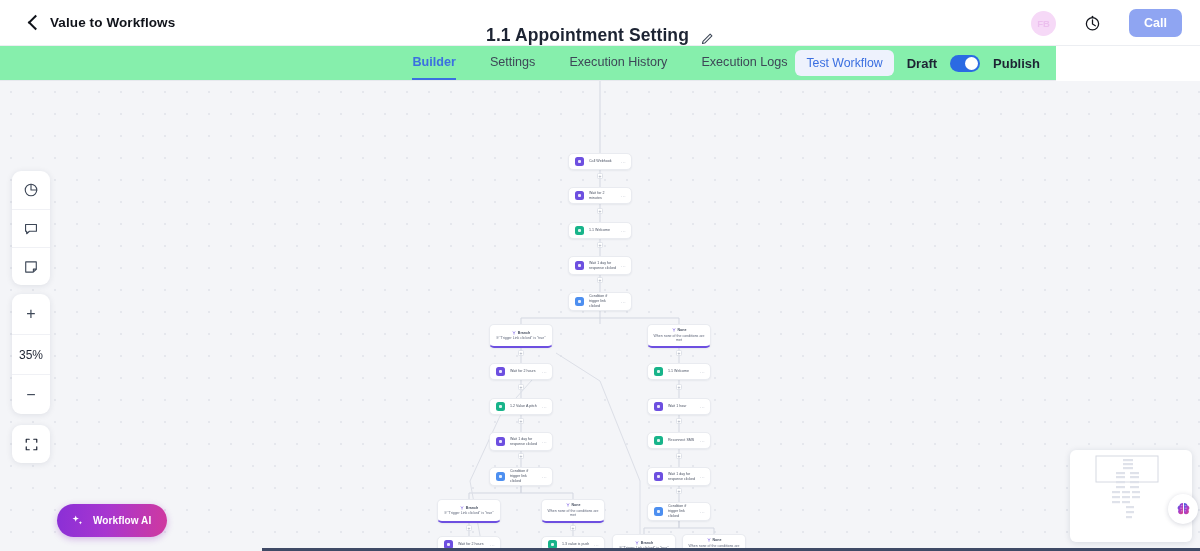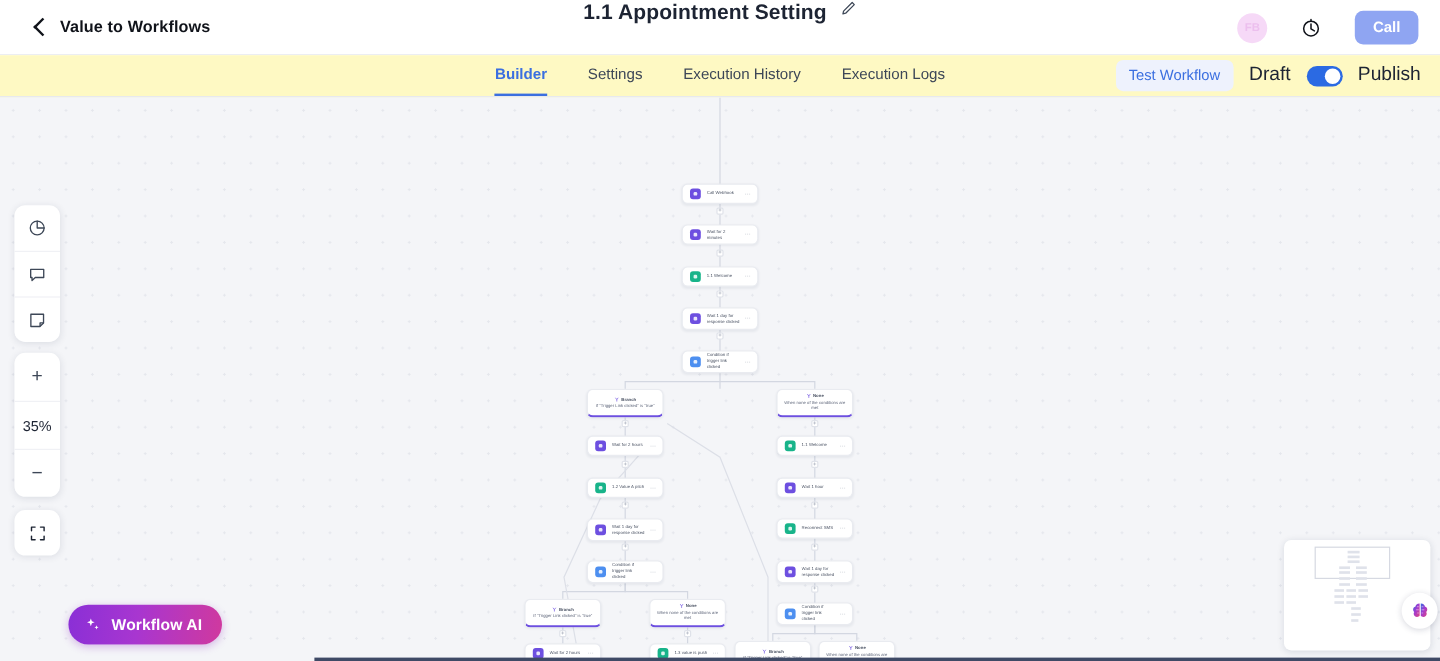--- a/index.html
+++ b/index.html
@@ -23,21 +23,21 @@
   }
   .chev {
     width: 11px; height: 11px; border-left: 2.1px solid #10131a;
     border-bottom: 2.1px solid #10131a; transform: rotate(45deg);
     margin-top: 0px;
   }
   .back-label { font-size: 13.5px; font-weight: 600; color: #10131a; letter-spacing: .1px; }
 
   .title-wrap {
     position: absolute; left: 0; width: 1200px; top: 0; height: 46px;
-    display: flex; align-items: flex-start; justify-content: center; gap: 11px;
+    display: flex; align-items: flex-end; justify-content: center; gap: 11px;
     pointer-events: none;
   }
   .wf-title { font-size: 17.5px; font-weight: 600; color: #1d2433; letter-spacing: .1px; }
   .pencil { pointer-events: auto; cursor: pointer; display: block; }
 
   .top-right {
     position: absolute; right: 18px; top: 0; height: 46px;
     display: flex; align-items: center; gap: 28px;
   }
   .avatar {
@@ -46,39 +46,39 @@
     font-size: 9.5px; font-weight: 700; color: #ecbfee; cursor: pointer;
   }
   .hist-icon { cursor: pointer; display: block; }
   .saved-btn {
     background: #8fa5f2; color: #fff; font-size: 12.5px; font-weight: 600;
     border: none; border-radius: 7px; padding: 7px 15px; cursor: pointer;
   }
 
   
   .tabbar {
-    position: absolute; top: 46px; left: 0; width: 1200px; height: 35px;
-    background: #fef9c3; border-bottom: 1px solid #e7e9ee;
+    position: absolute; top: 46px; left: 0; width: 1056px; height: 35px;
+    background: #86efac; border-bottom: 1px solid #e7e9ee;
     display: flex; align-items: center; z-index: 40;
   }
   .tabs { position: absolute; left: 0; width: 1200px; display: flex; justify-content: center; gap: 34px; }
   .tab {
     font-size: 12.6px; color: #3d4757; cursor: pointer; padding-bottom: 9px;
     padding-top: 9px; border-bottom: 2px solid transparent; font-weight: 400;
   }
   .tab.active { color: #3b6fe0; border-bottom-color: #3b6fe0; font-weight: 600; }
 
   .tab-right {
     position: absolute; right: 16px; display: flex; align-items: center; gap: 13px;
   }
   .test-wf {
     background: #eef2fd; color: #3b6fe0; font-size: 12.3px; font-weight: 400;
     border: none; border-radius: 6px; padding: 6px 11px; cursor: pointer;
   }
-  .draft-label, .publish-label { font-size: 16px; color: #1d2433; font-weight: 400; }
+  .draft-label, .publish-label { font-size: 13px; color: #1d2433; font-weight: 700; }
   .toggle {
     width: 30px; height: 17px; border-radius: 9px; background: #2b6ae3;
     position: relative; cursor: pointer;
   }
   .toggle .knob {
     position: absolute; right: 2px; top: 2px; width: 13px; height: 13px;
     border-radius: 50%; background: #fff;
   }
 
   
@@ -174,21 +174,21 @@
   }
 
   
   .wfai {
     position: absolute; left: 57px; top: 504px; height: 33px;
     border-radius: 17px; padding: 0 16px 0 13px;
     background: linear-gradient(96deg, #8a2fd6 0%, #a836d0 45%, #d0399e 100%);
     display: flex; align-items: center; gap: 8px; cursor: pointer;
     box-shadow: 0 2px 7px rgba(140,45,190,.32); z-index: 35;
   }
-  .wfai .lbl { color: #fff; font-size: 13px; font-weight: 700; letter-spacing: .1px; }
+  .wfai .lbl { color: #fff; font-size: 10px; font-weight: 700; letter-spacing: .1px; }
 
   
   .minimap {
     position: absolute; left: 1070px; top: 450px; width: 122px; height: 92px;
     background: #fff; border-radius: 6px; box-shadow: 0 1px 6px rgba(25,35,70,.13);
     overflow: hidden; z-index: 30; cursor: pointer;
   }
   .brainbadge {
     position: absolute; left: 1168px; top: 494px; width: 30px; height: 30px;
     border-radius: 50%; background: #fff; box-shadow: 0 1px 5px rgba(25,35,70,.18);

